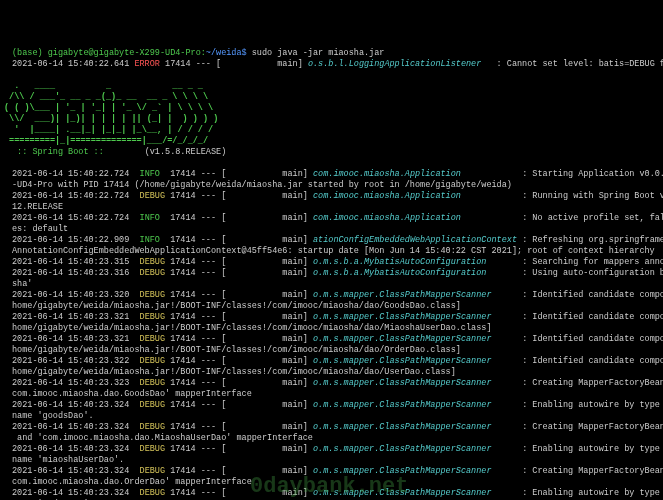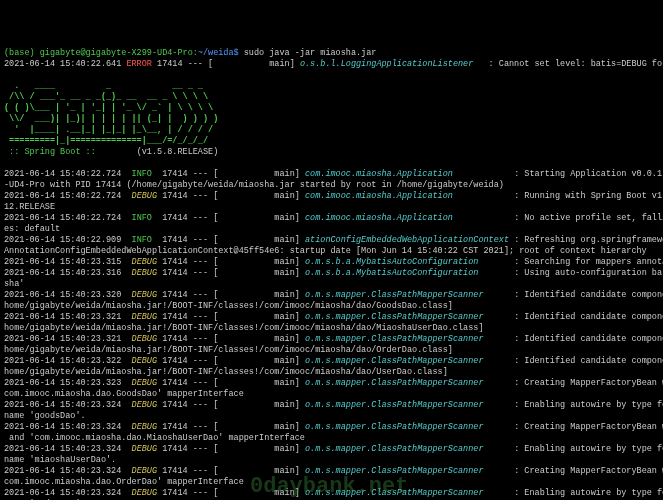--- a/index.html
+++ b/index.html
@@ -12,24 +12,24 @@
     line-height: 11px;
     white-space: pre;
     overflow: hidden;
     width: 663px;
     height: 500px;
     box-sizing: border-box;
   }
   .green { color: #4ec94e; }
   .red { color: #ff5555; }
   .blue { color: #5599ff; }
-  .yellow { color: #d4c35a; font-style: italic; }
+  .yellow { color: #d4c35a; }
   .cyan { color: #55cccc; font-style: italic; }
   .white { color: #ccc; }
-  .line { display: block; }
+  .line { display: block; margin-left: 8px; }
   .banner { color: #4ec94e; font-weight: bold; line-height: 10px; }
   .watermark {
     position: absolute;
     bottom: 8px;
     left: 250px;
     font-size: 22px;
     color: rgba(70,160,70,0.35);
     font-weight: bold;
     pointer-events: none;
   }

